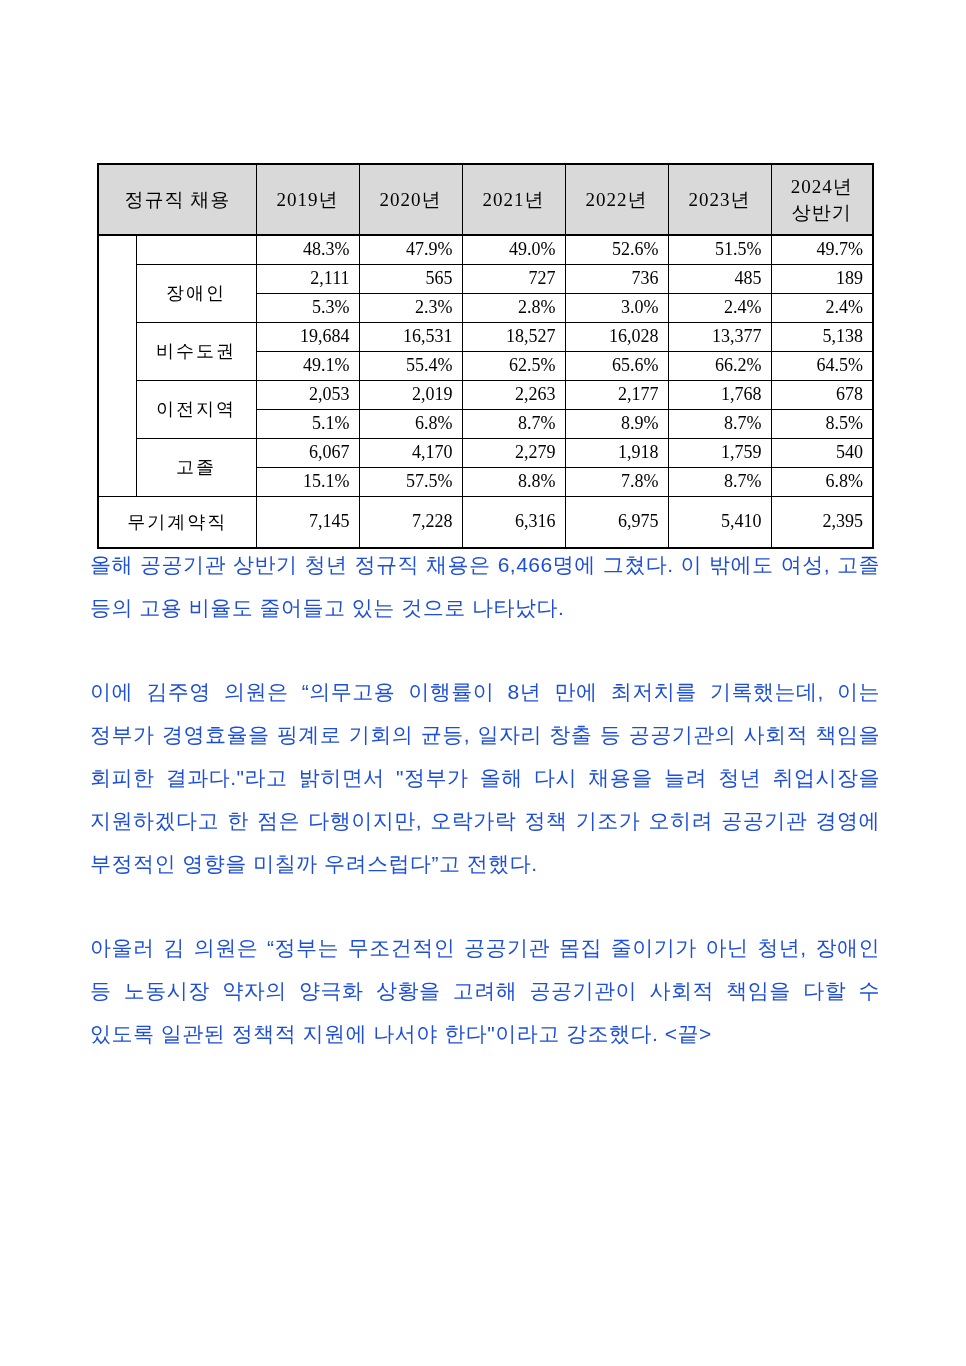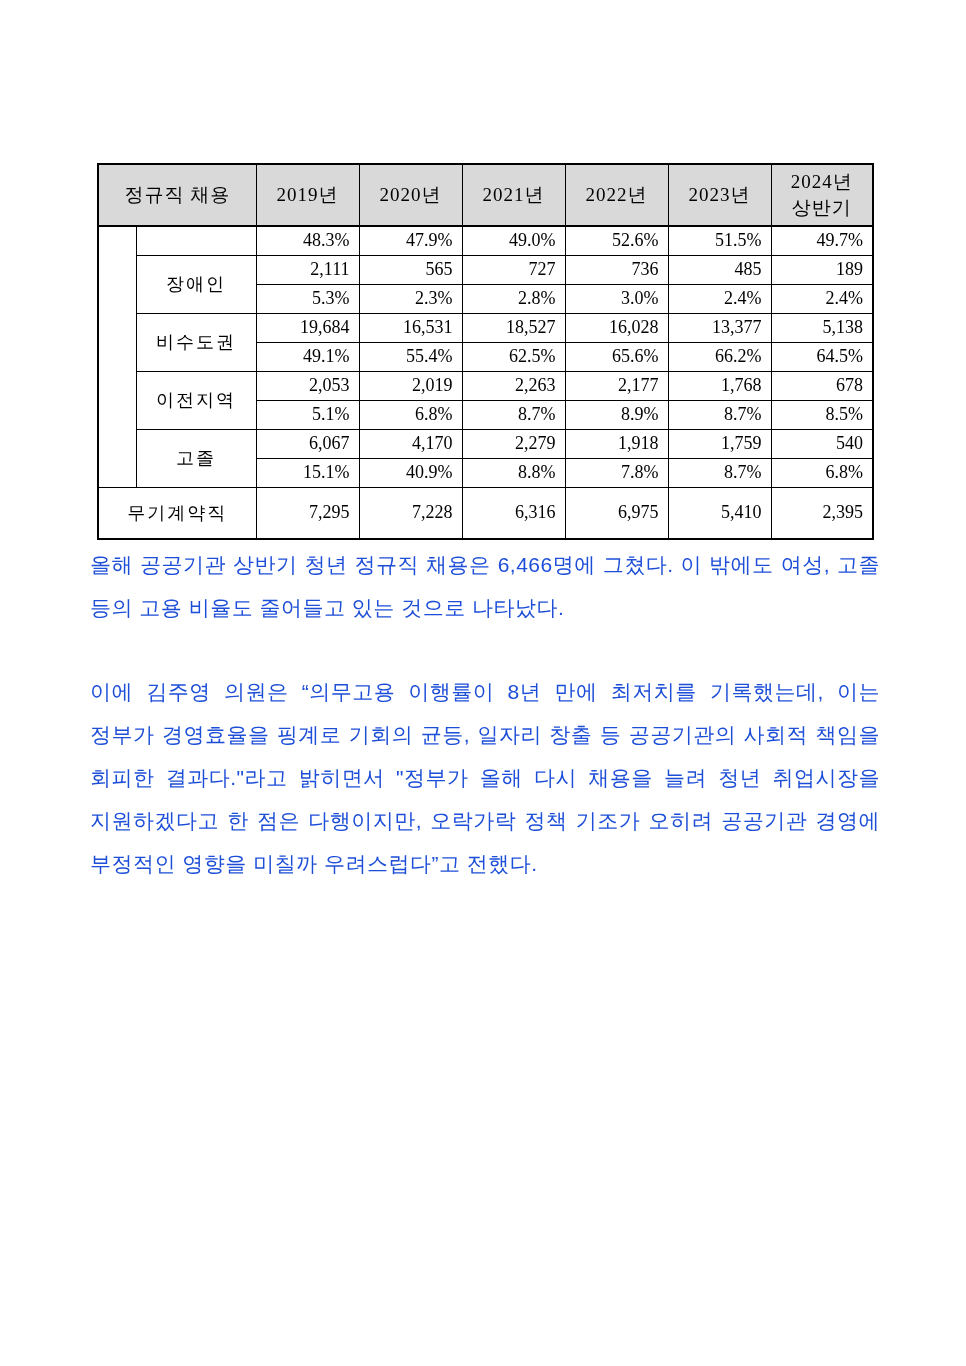--- a/index.html
+++ b/index.html
@@ -34,21 +34,21 @@
     white-space: nowrap;
   }
   table.emp { border: 2px solid #000000; }
   tr.hdr-row td {
     background: #d9d9d9;
     text-align: center;
     font-size: 19px;
     border-bottom: 2px solid #000000;
     letter-spacing: 1px;
   }
-  tr.hdr-row { height: 62px; }
+  tr.hdr-row { height: 71px; }
   tr.data-row { height: 29px; }
   tr.last-row { height: 52px; }
   td.num {
     text-align: right;
     padding-right: 9px;
     margin-top: 44px;
   }
   td.cat {
     text-align: center;
     letter-spacing: 2px;
@@ -171,37 +171,38 @@
         <td class="cat" rowspan="2">고졸</td>
         <td class="num">6,067</td>
         <td class="num">4,170</td>
         <td class="num">2,279</td>
         <td class="num">1,918</td>
         <td class="num">1,759</td>
         <td class="num">540</td>
       </tr>
       <tr class="data-row">
         <td class="num">15.1%</td>
-        <td class="num">40.9%</td>
+        <td class="num">57.5%</td>
         <td class="num">8.8%</td>
         <td class="num">7.8%</td>
         <td class="num">8.7%</td>
         <td class="num">6.8%</td>
       </tr>
 
       <tr class="last-row">
         <td class="cat" colspan="2">무기계약직</td>
-        <td class="num">7,295</td>
+        <td class="num">7,145</td>
         <td class="num">7,228</td>
         <td class="num">6,316</td>
         <td class="num">6,975</td>
         <td class="num">5,410</td>
         <td class="num">2,395</td>
       </tr>
     </tbody>
   </table>
 
   <div class="bodytext">
     <p>올해 공공기관 상반기 청년 정규직 채용은 6,466명에 그쳤다. 이 밖에도 여성, 고졸 등의 고용 비율도 줄어들고 있는 것으로 나타났다.</p>
     <p>이에 김주영 의원은 “의무고용 이행률이 8년 만에 최저치를 기록했는데, 이는 정부가 경영효율을 핑계로 기회의 균등, 일자리 창출 등 공공기관의 사회적 책임을 회피한 결과다."라고 밝히면서 "정부가 올해 다시 채용을 늘려 청년 취업시장을 지원하겠다고 한 점은 다행이지만, 오락가락 정책 기조가 오히려 공공기관 경영에 부정적인 영향을 미칠까 우려스럽다”고 전했다.</p>
+    <p>아울러 김 의원은 “정부는 무조건적인 공공기관 몸집 줄이기가 아닌 청년, 장애인 등 노동시장 약자의 양극화 상황을 고려해 공공기관이 사회적 책임을 다할 수 있도록 일관된 정책적 지원에 나서야 한다"이라고 강조했다. &lt;끝&gt;</p>
   </div>
 
 </div>
 
 </body></html>

